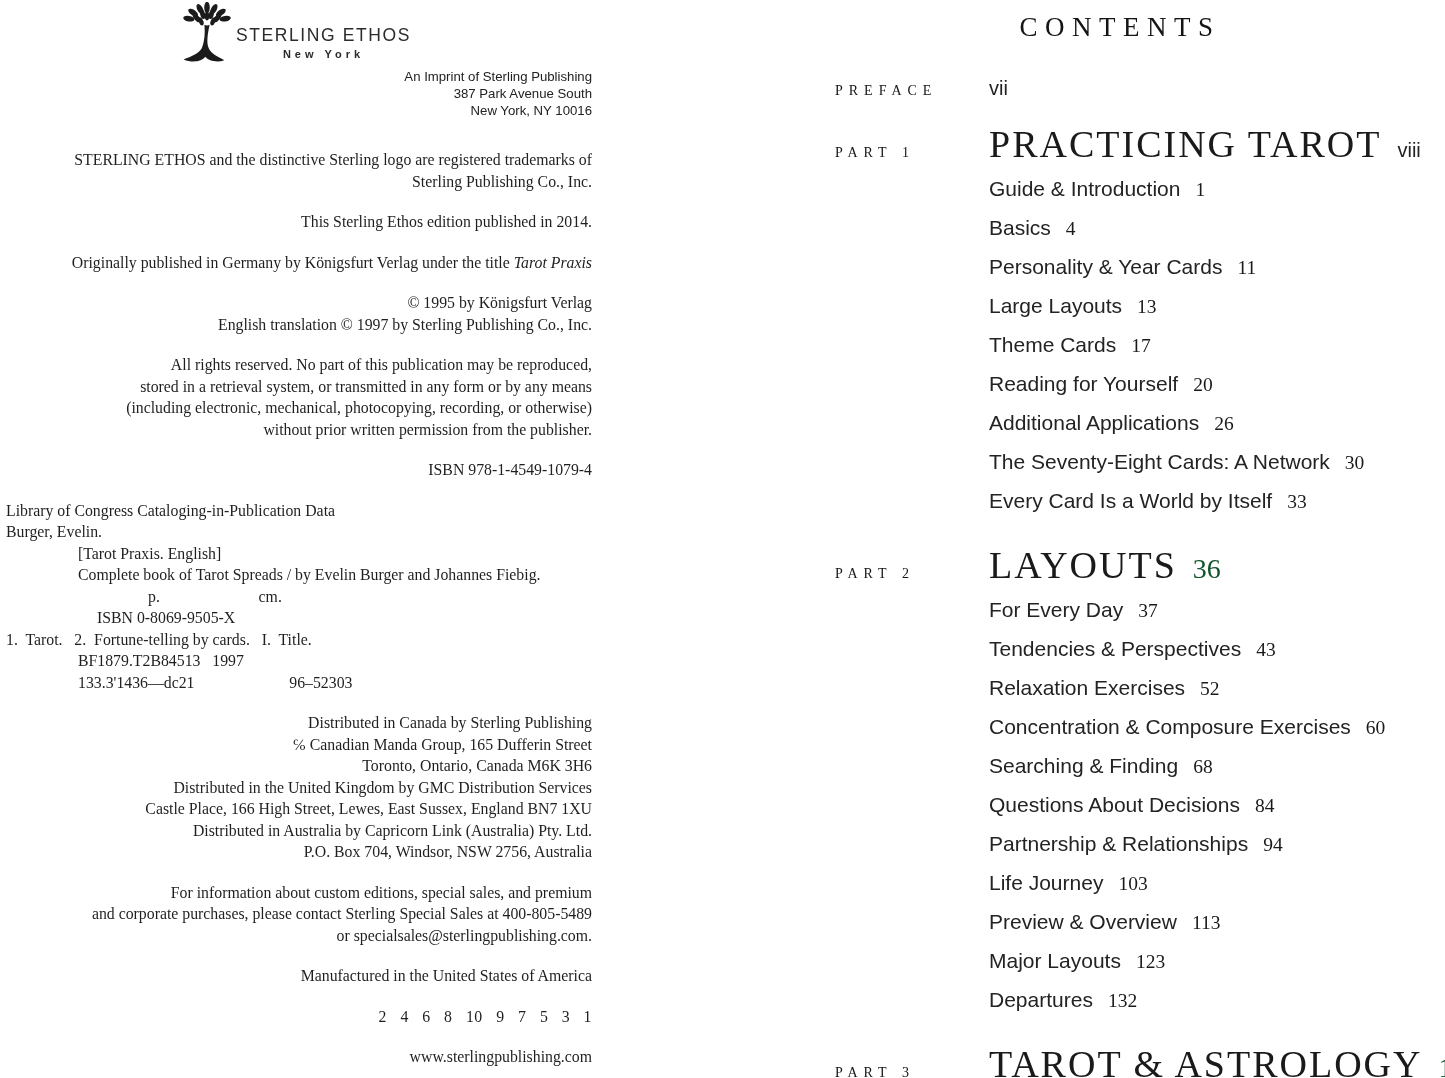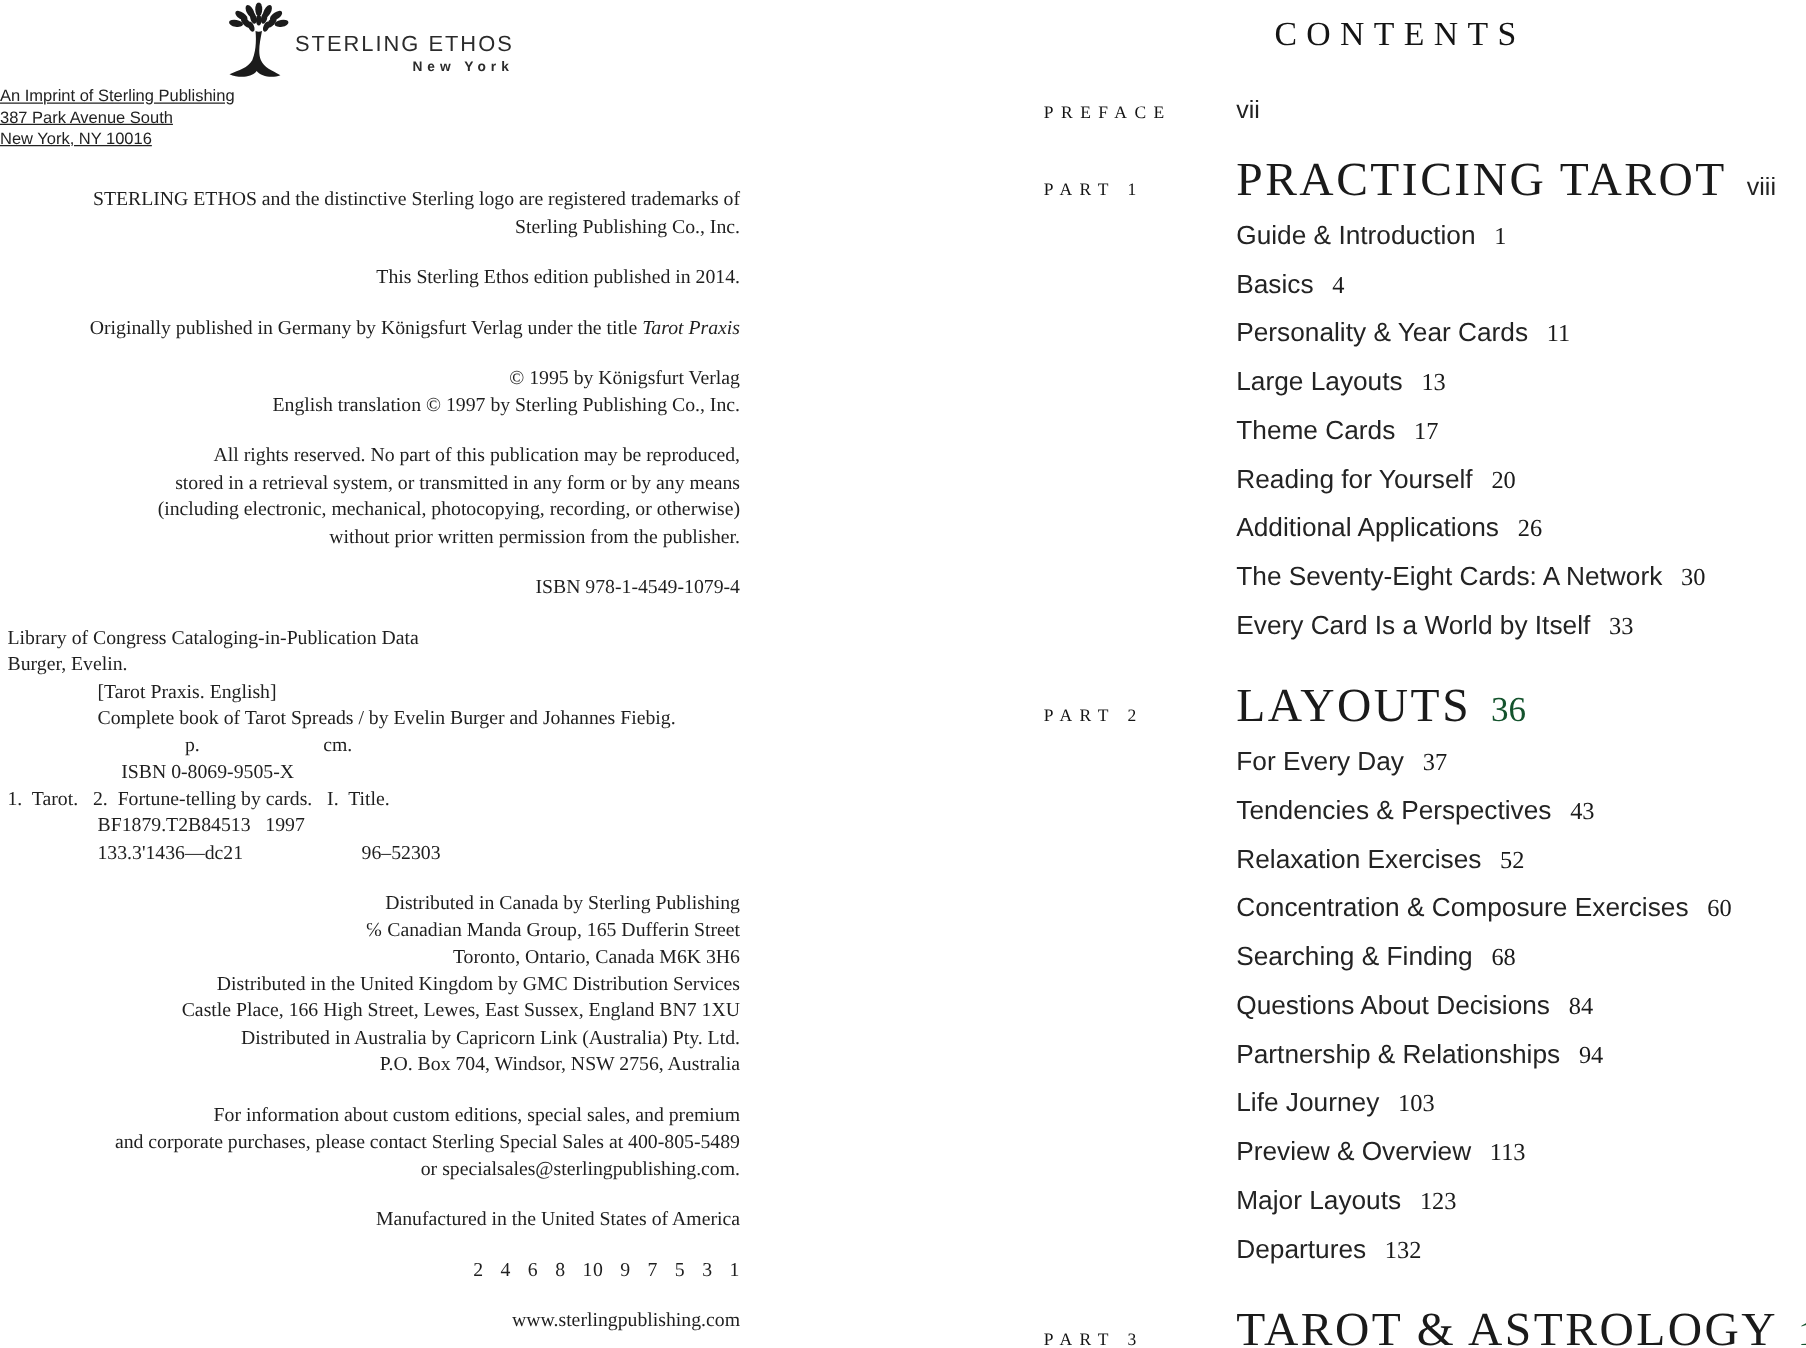--- a/index.html
+++ b/index.html
@@ -19,44 +19,43 @@
     width: 592px;
     padding-top: 2px;
   }
   .logo-block { margin-bottom: 30px; }
   .logo-row {
     display: flex;
     justify-content: center;
     align-items: flex-end;
   }
   .tree-icon-wrap { width: 52px; height: 64px; margin-right: 3px; margin-bottom: -6px; }
-  .logo-text { display: flex; flex-direction: column; align-items: flex-end; }
+  .logo-text { display: flex; flex-direction: column; align-items: center; }
   .logo-name {
     font-family: "Liberation Sans", sans-serif;
     font-size: 17.5px;
     letter-spacing: 1.6px;
     color: #2b2b2b;
     white-space: nowrap;
   }
   .logo-city {
     font-family: "Liberation Sans", sans-serif;
     font-size: 11px;
     font-weight: bold;
     letter-spacing: 4px;
     color: #2b2b2b;
     margin-top: 2px;
   }
   .imprint {
     font-family: "Liberation Sans", sans-serif;
     font-size: 13.2px;
     line-height: 16.8px;
-    text-align: left;
+    text-align: right;
     margin-top: 9px;
     color: #222;
-    text-decoration: underline;
   }
   .para {
     font-size: 15.8px;
     line-height: 21.5px;
     text-align: right;
     margin-bottom: 19px;
     color: #1f1f1f;
   }
   .para.left { text-align: left; padding-left: 6px; }
   .para.pre .line { white-space: pre-wrap; }

